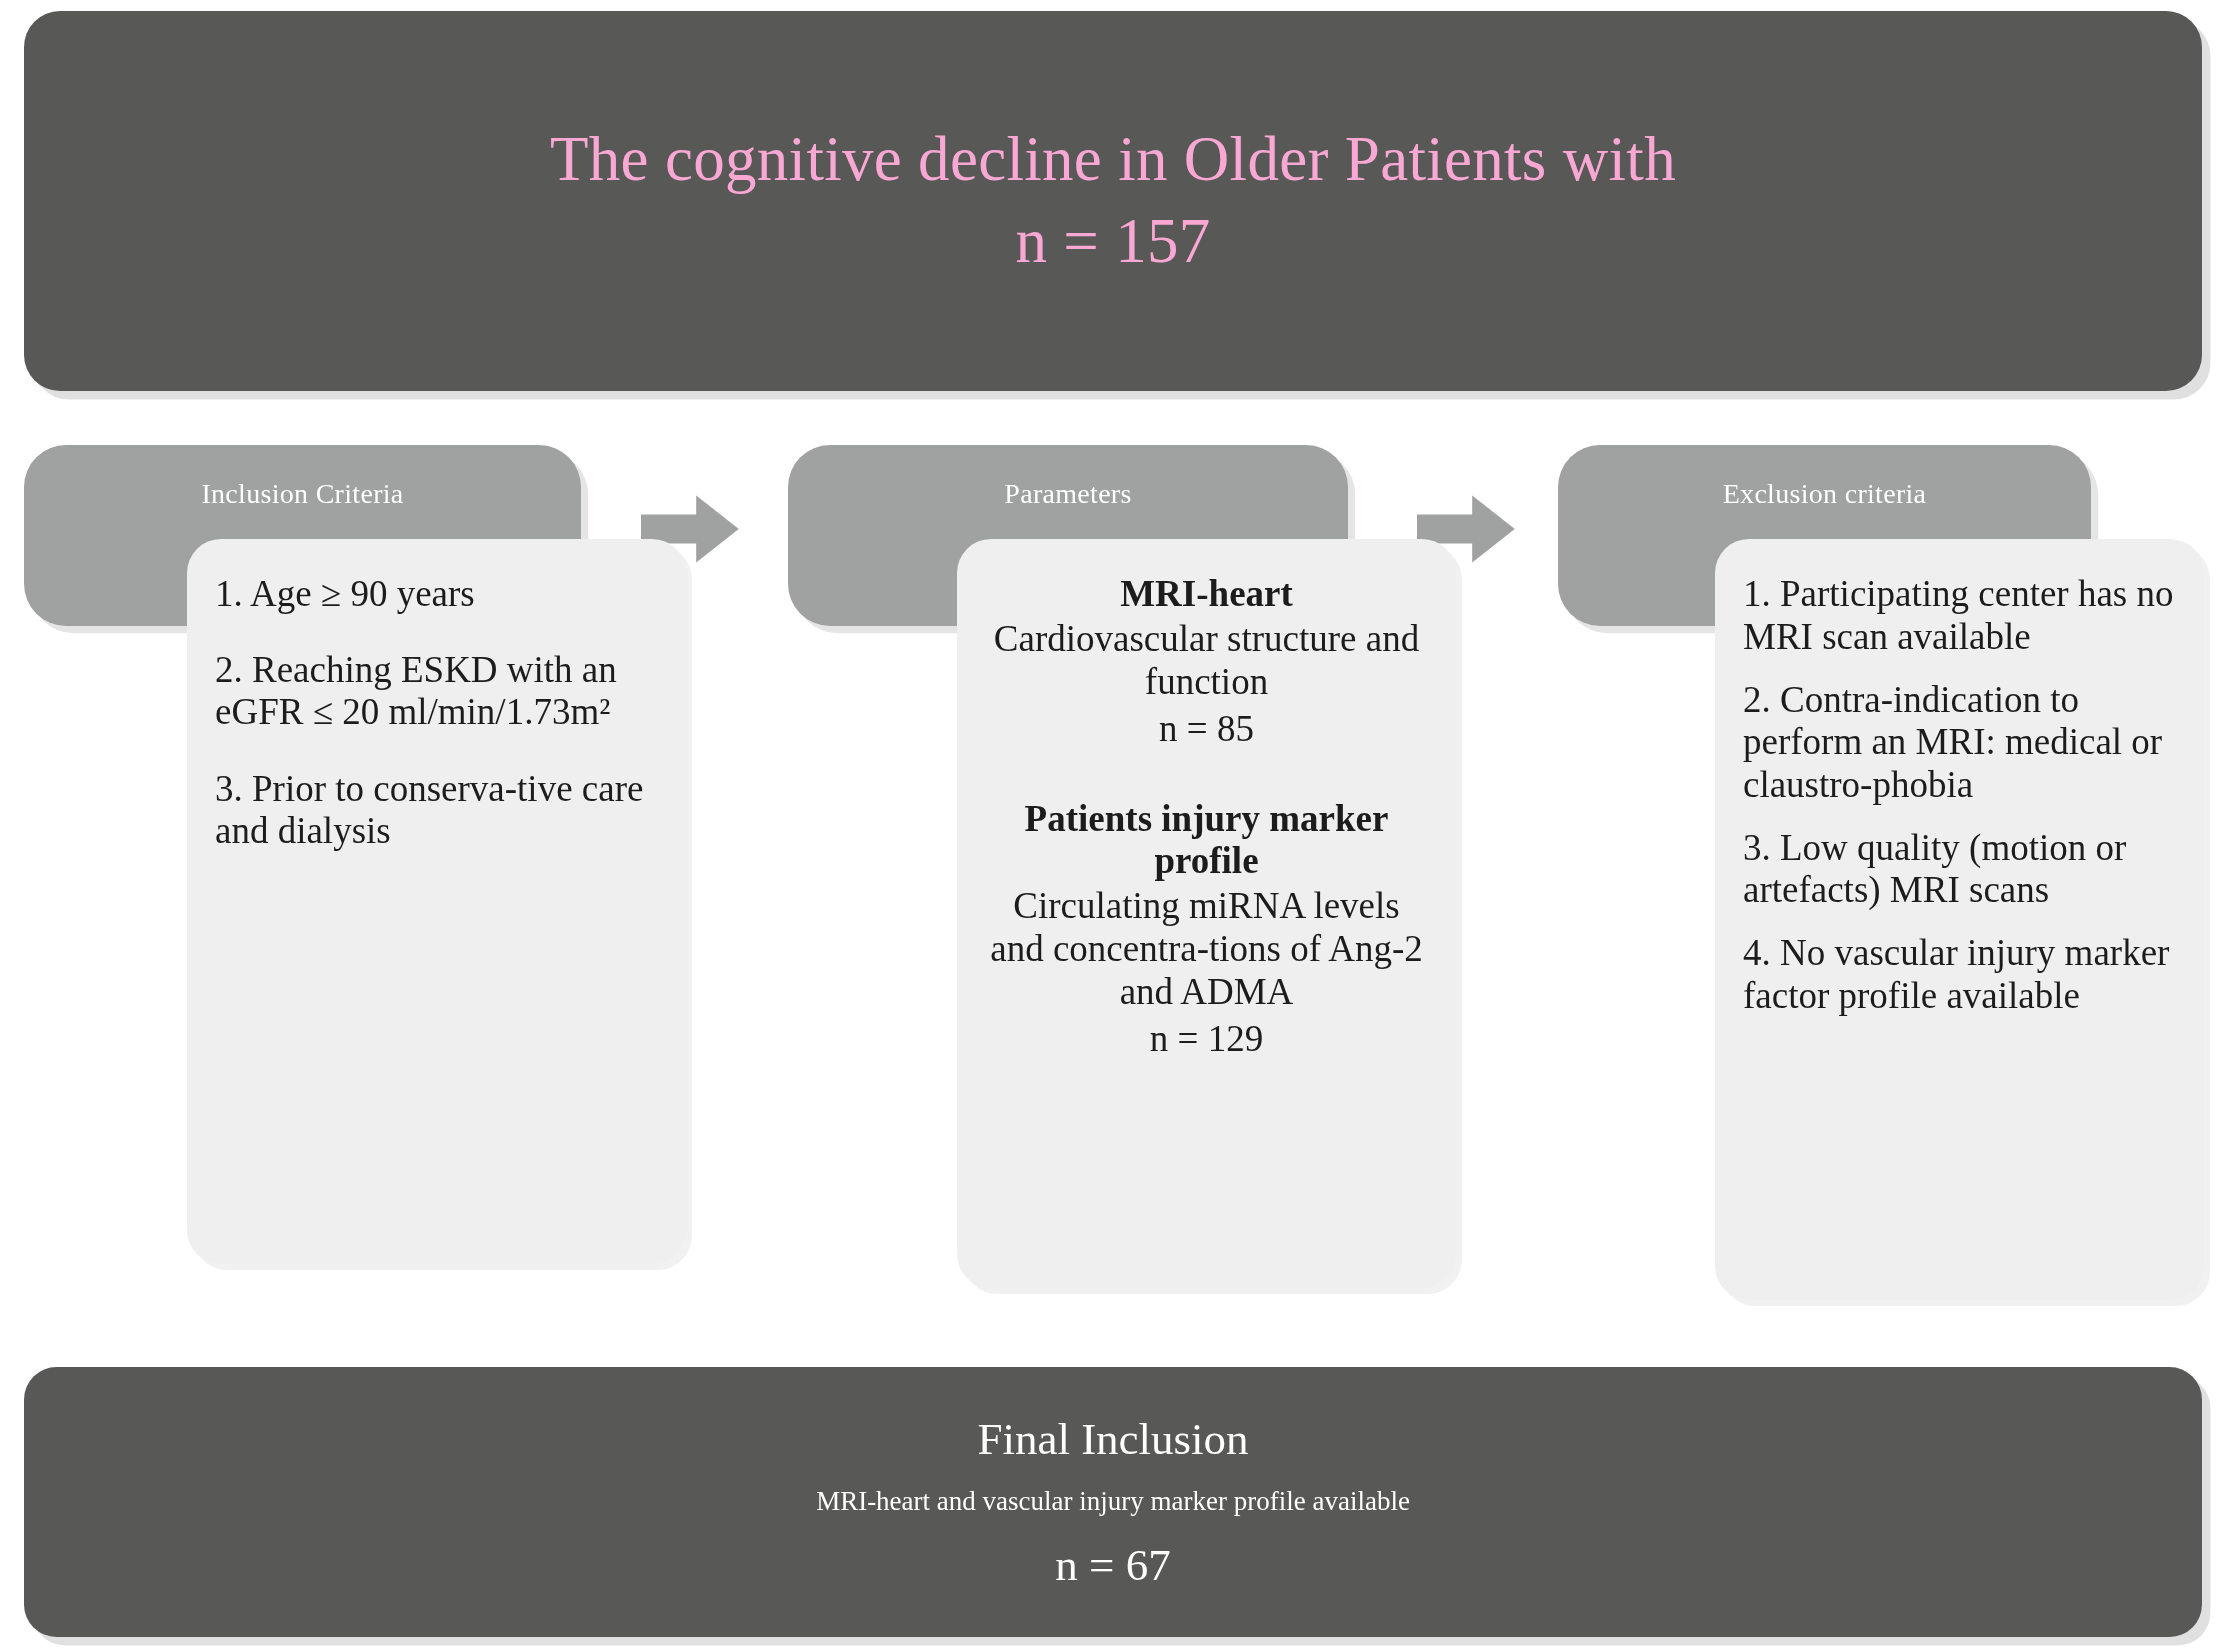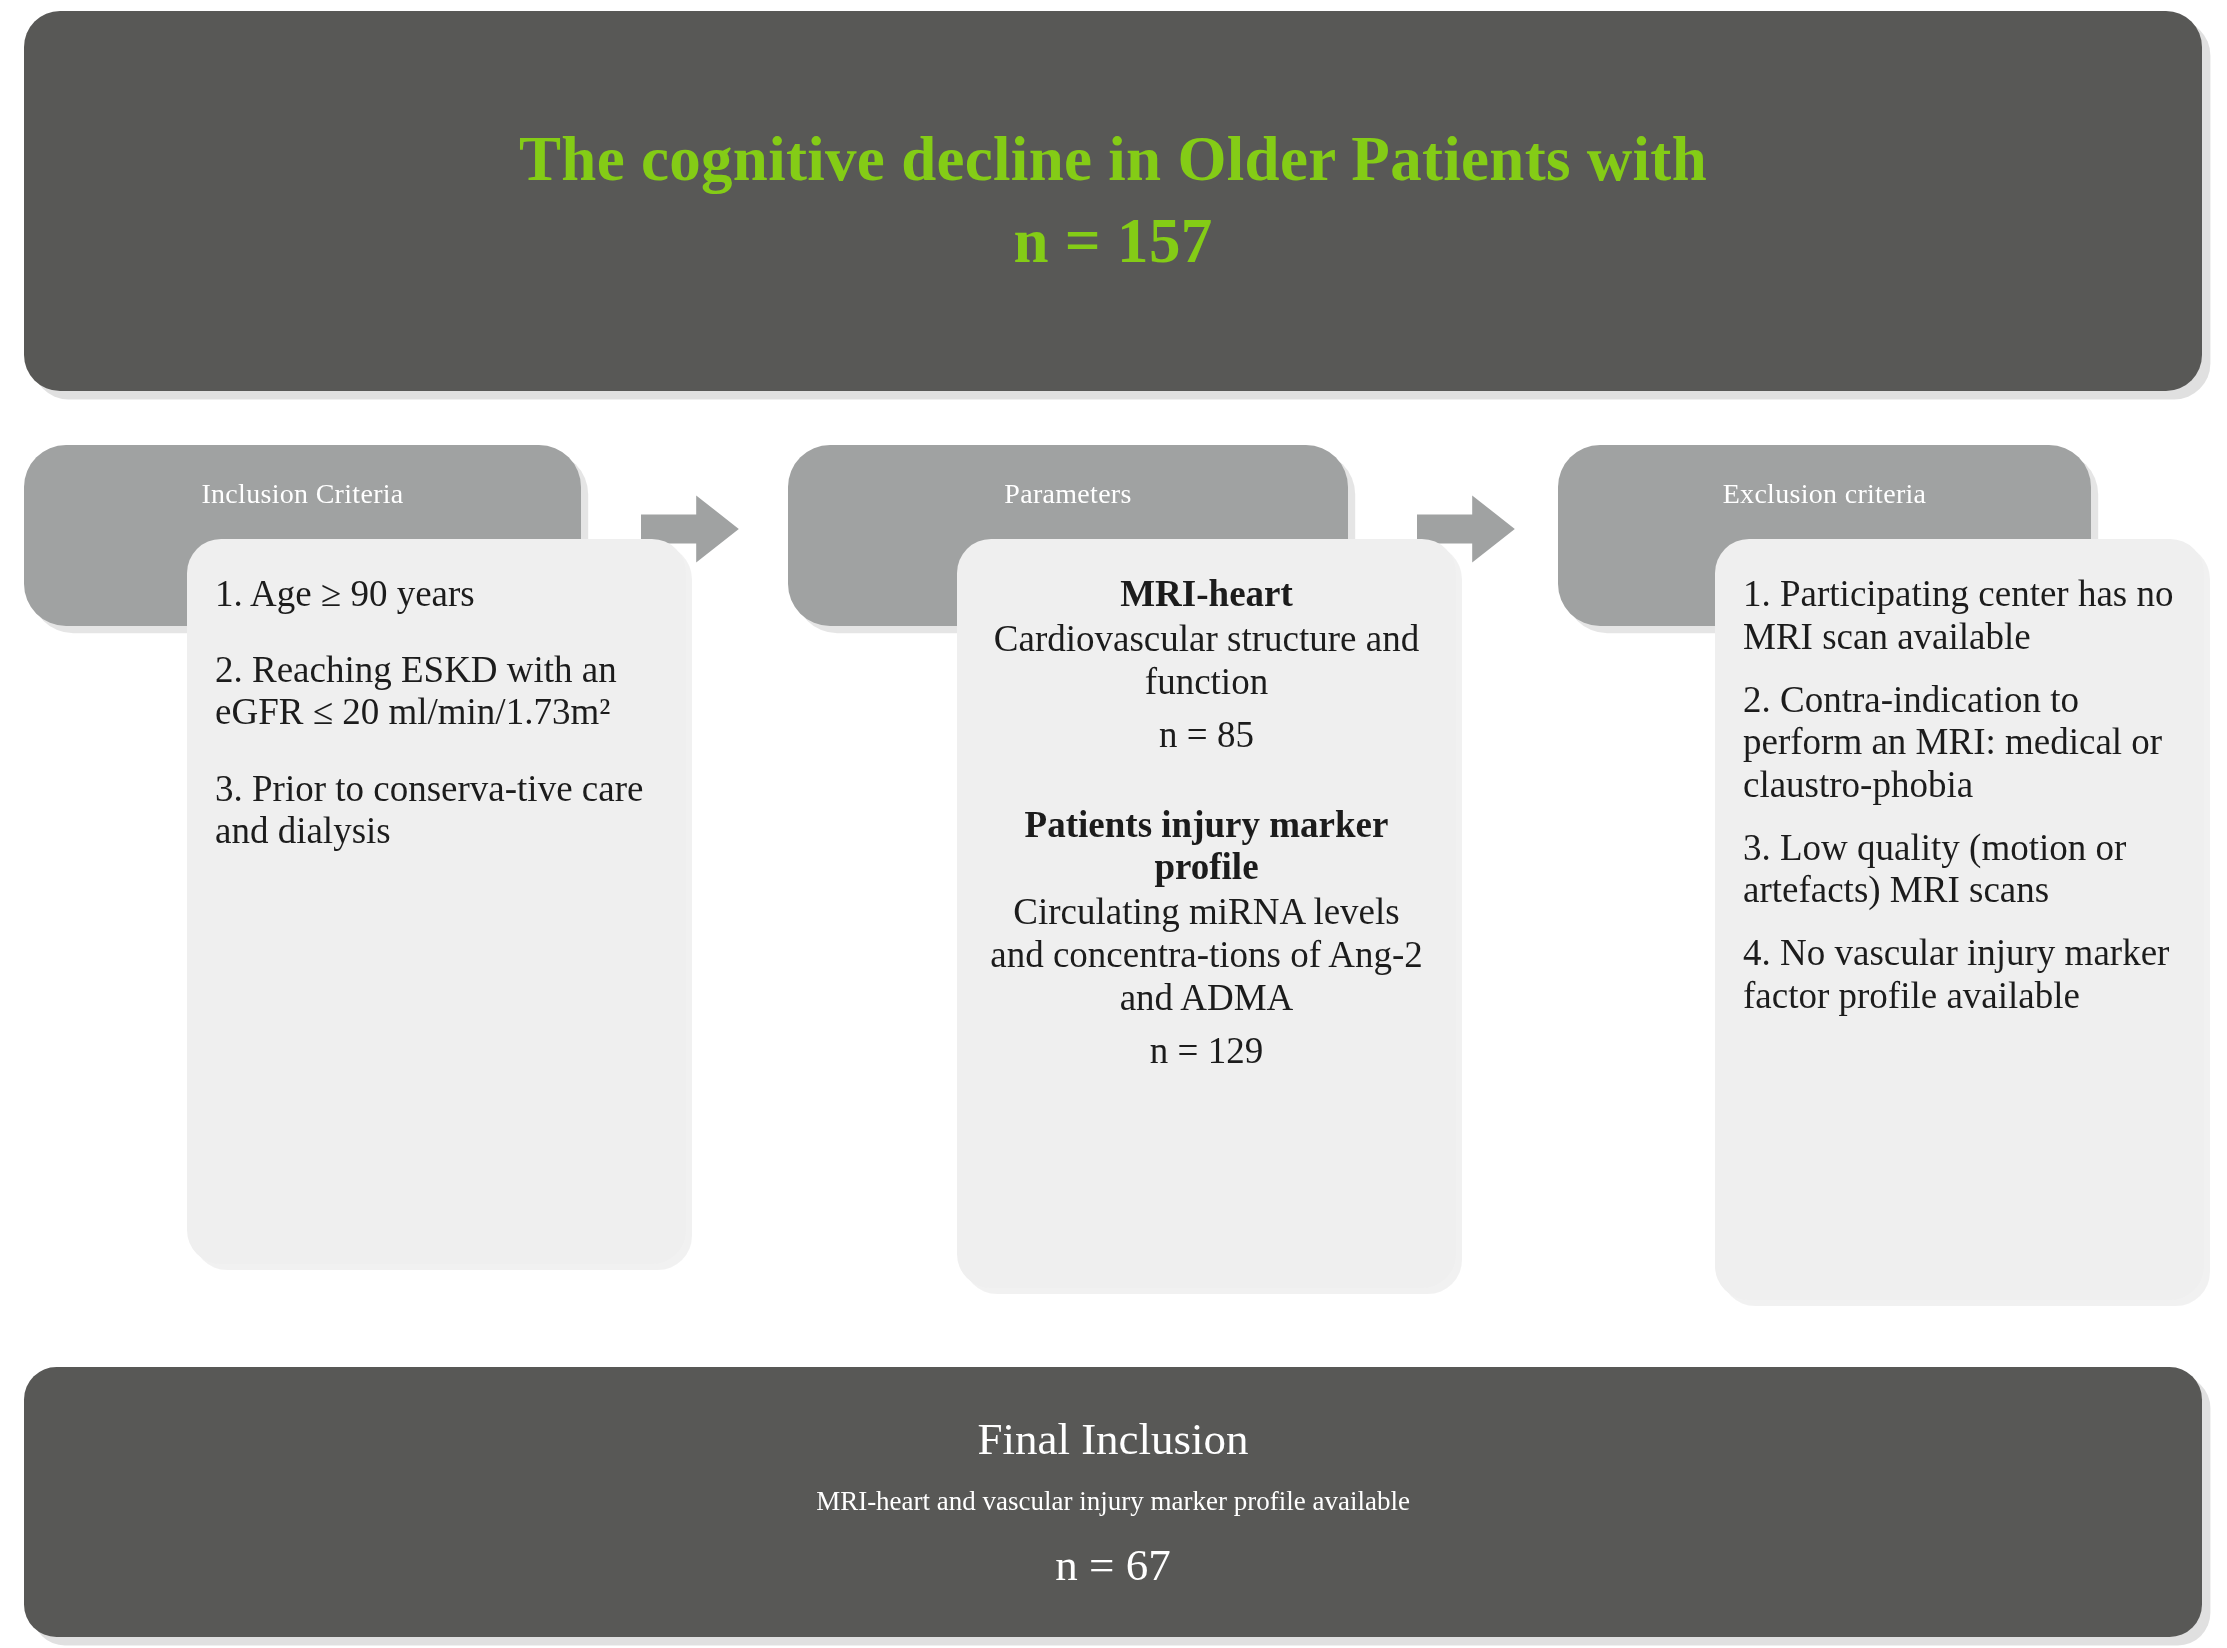--- a/index.html
+++ b/index.html
@@ -28,22 +28,22 @@
     border-radius: 36px;
     box-shadow: 8.4px 8.4px 0 rgba(0,0,0,0.12);
     display: flex;
     flex-direction: column;
     align-items: center;
     justify-content: center;
     box-sizing: border-box;
     padding: 6px 72px;
   }
   .title-line {
-    color: #84cc16;
-    font-weight: bold;
+    color: #f9a8d4;
+    font-weight: normal;
     font-size: 63px;
     line-height: 1.30;
     text-align: center;
     letter-spacing: 0.3px;
     white-space: nowrap;
   }
 
   
   .band { position: absolute; left: 0; top: 0; width: 2227px; height: 1648px; }
 
@@ -107,21 +107,21 @@
     line-height: 1.15;
     margin-bottom: 2.4px;
   }
   .param-desc {
     font-size: 37px;
     line-height: 1.16;
   }
   .param-n {
     font-size: 37px;
     line-height: 1.16;
-    margin-top: 10px;
+    margin-top: 4px;
   }
 
   
   .arrow {
     position: absolute;
     width: 99px;
     height: 72px;
   }
   #arrow-1 { left: 641px; top: 493px; }
   #arrow-2 { left: 1417px; top: 493px; }

